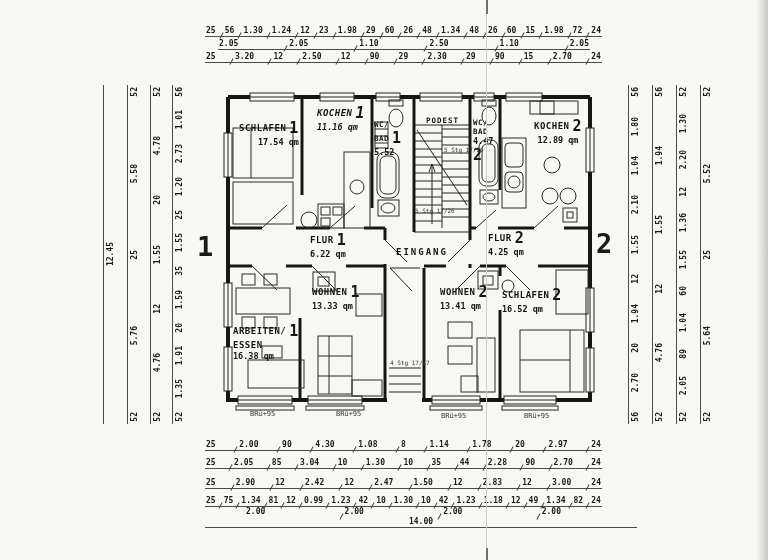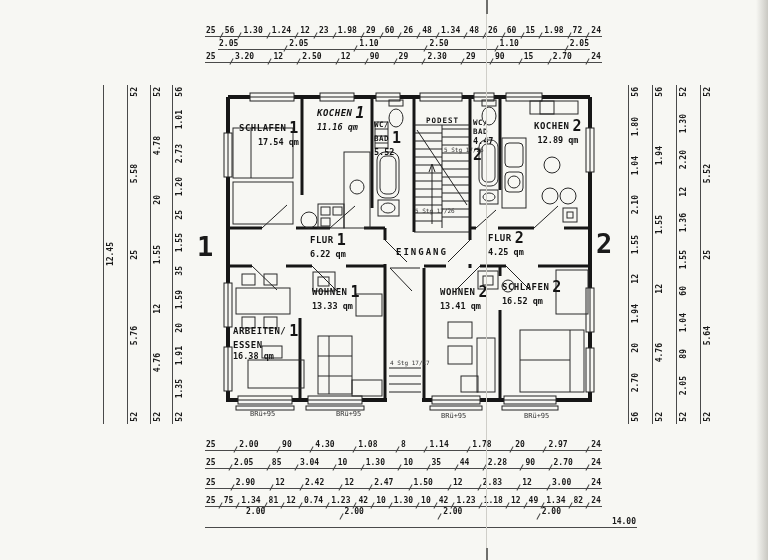--- a/index.html
+++ b/index.html
@@ -246,21 +246,21 @@
     <div class="area">16.38 qm</div>
   </div>
   <div class="rlabel" style="left:312px;top:283px;">
     <div><span>WOHNEN</span><span class="num">1</span></div>
     <div class="area">13.33 qm</div>
   </div>
   <div class="rlabel" style="left:440px;top:283px;">
     <div><span>WOHNEN</span><span class="num">2</span></div>
     <div class="area">13.41 qm</div>
   </div>
-  <div class="rlabel" style="left:502px;top:278px;">
+  <div class="rlabel" style="left:502px;top:286px;">
     <div><span>SCHLAFEN</span><span class="num">2</span></div>
     <div class="area">16.52 qm</div>
   </div>
 
   <div class="bignum" style="left:197px;top:231px;">1</div>
   <div class="bignum" style="left:596px;top:228px;">2</div>
 
   <div class="note" style="left:444px;top:146px;font-size:6px;">5 Stg 17/26</div>
   <div class="note" style="left:415px;top:207px;font-size:6px;">5 Stg 17/26</div>
   <div class="note" style="left:390px;top:359px;font-size:6px;">4 Stg 17/17</div>
@@ -355,42 +355,42 @@
       <span>12</span>
       <span>3.00</span>
       <span>24</span>
     </div>
   <div class="dimrow" style="left:205px;top:494px;width:395px;">
       <span>25</span>
       <span>75</span>
       <span>1.34</span>
       <span>81</span>
       <span>12</span>
-      <span>0.74</span>
+      <span>0.99</span>
       <span>1.23</span>
       <span>42</span>
       <span>10</span>
       <span>1.30</span>
       <span>10</span>
       <span>42</span>
       <span>1.23</span>
       <span>1.18</span>
       <span>12</span>
       <span>49</span>
       <span>1.34</span>
       <span>82</span>
       <span>24</span>
     </div>
   <div class="dimrow noline" style="left:245px;top:505px;width:315px;">
       <span>2.00</span>
       <span>2.00</span>
       <span>2.00</span>
       <span>2.00</span>
     </div>
-  <div class="dimrow center" style="left:205px;top:515px;width:430px;justify-content:flex-end;">
+  <div class="dimrow center" style="left:205px;top:515px;width:430px;">
       <span>14.00</span>
     </div>
 
   <div class="dimcol center" style="left:103px;top:85px;height:335px;">
       <span>12.45</span>
     </div>
   <div class="dimcol" style="left:127px;top:85px;height:335px;">
       <span>52</span>
       <span>5.58</span>
       <span>25</span>

